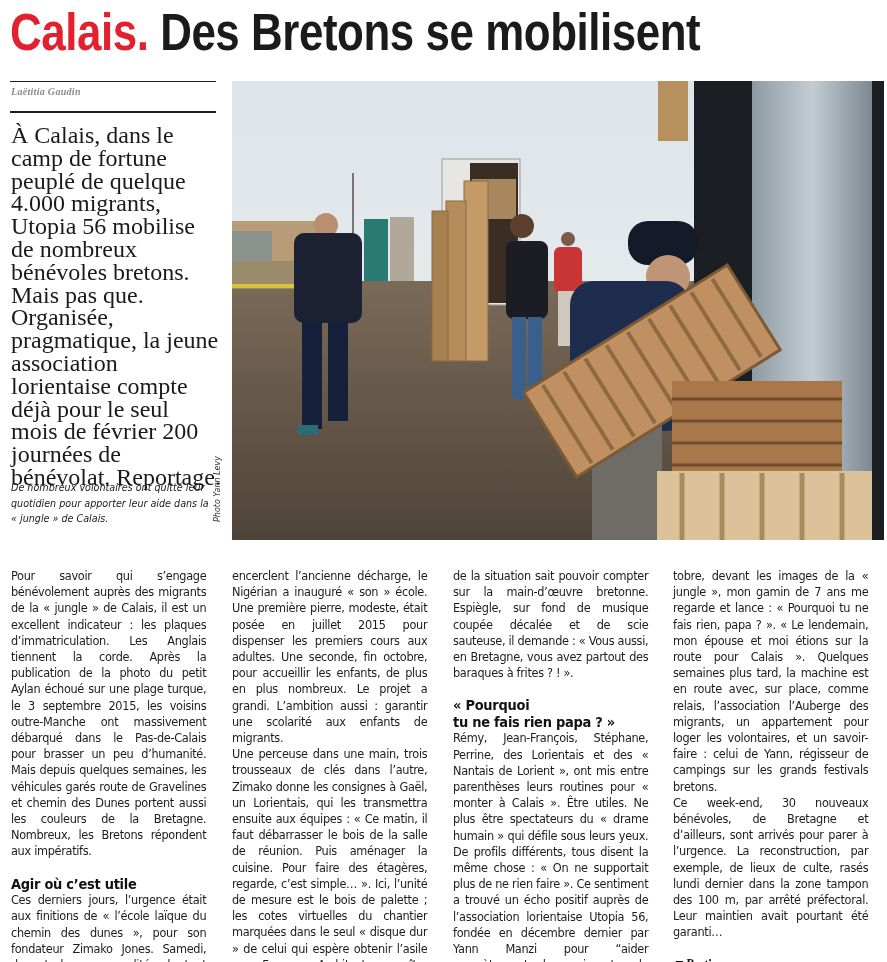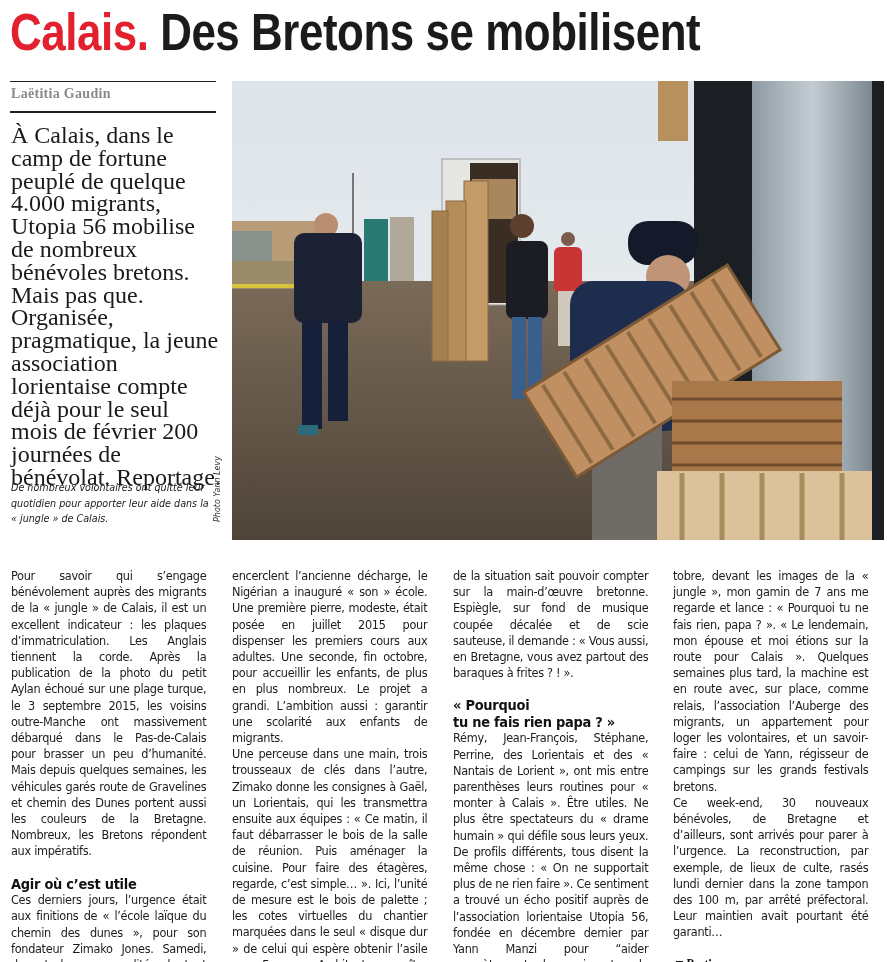--- a/index.html
+++ b/index.html
@@ -16,21 +16,21 @@
     .headline .kicker { color: #e3202e; }
     .headline .title { color: #1c1a1a; }
 
     .rule { position: absolute; background: #1f1f1f; }
     .rule-top { left: 10px; top: 81px; width: 206px; height: 1px; }
     .rule-bottom { left: 10px; top: 111px; width: 206px; height: 2px; }
 
     .byline {
       position: absolute; left: 11px; top: 86px;
       font-family: "Liberation Serif", serif; font-weight: bold;
-      font-size: 14px; color: #8a8a8a; letter-spacing: 0.3px;
+      font-size: 10px; color: #8a8a8a; letter-spacing: 0.3px; font-style: italic;
     }
 
     .chapo {
       position: absolute; left: 11px; top: 124px; width: 210px;
       font-family: "Liberation Serif", serif;
       font-size: 24px; line-height: 22.8px; color: #1a1a1a;
     }
 
     .caption {
       position: absolute; left: 11px; top: 480px; width: 205px;

